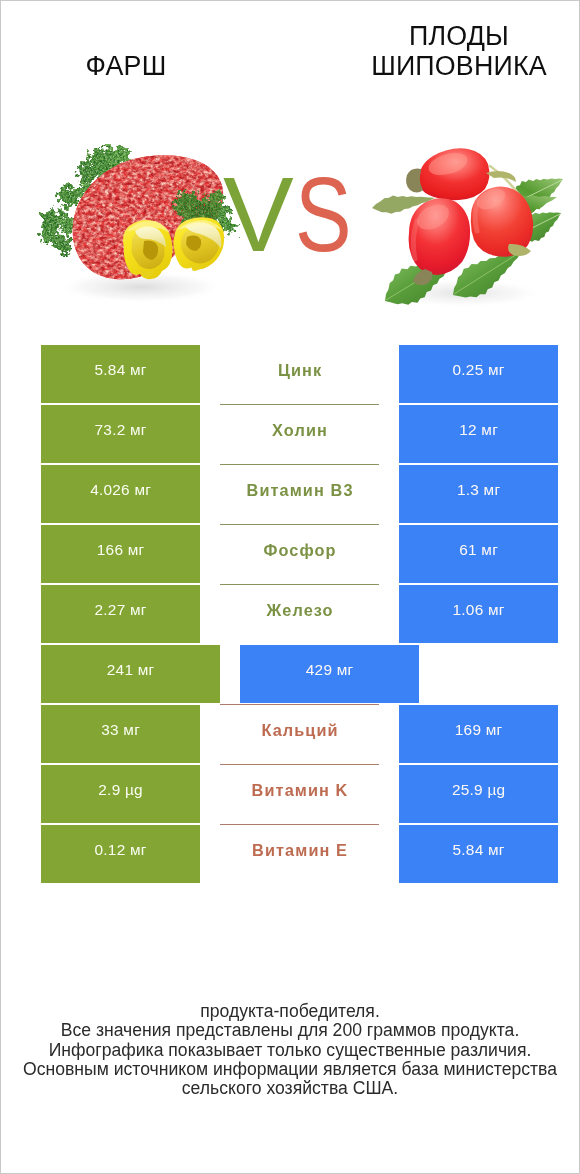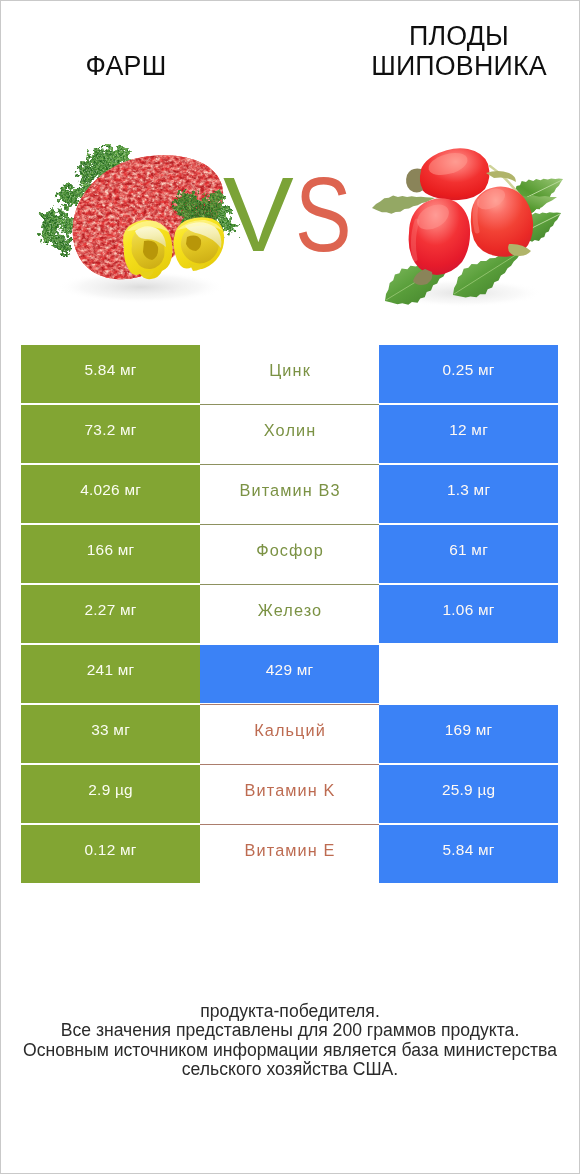--- a/index.html
+++ b/index.html
@@ -29,26 +29,26 @@
 
   .vs { position:absolute; font-weight:400; line-height:1; font-size:106px; }
   .vs-v { left:222px; top:160px; color:#7ba337; transform-origin:left top; transform:scaleX(1.0); }
   .vs-s { left:294px; top:160px; color:#dd6450; transform-origin:left top; transform:scaleX(0.80); }
 
   
   .table { position:absolute; left:20px; top:343.5px; width:537px; }
   .row { display:flex; height:60px; box-sizing:border-box; }
   .cell { display:flex; align-items:center; justify-content:center;
           width:179px; box-sizing:border-box; font-size:15.4px;
-          letter-spacing:0px; }
+          letter-spacing:0px;margin-left:20px; }
   .cell > span { display:block; position:relative; top:-4px; }
   .cell-left > span, .cell-right > span { padding-left:0.25px; }
   .cell-left  { background:#82a533; color:#fbfdf2; letter-spacing:0.25px; }
   .cell-right { background:#3b82f6; color:#fff9f4; letter-spacing:0.25px; }
-  .cell-mid   { background:#ffffff; font-weight:400; font-size:16.3px; letter-spacing:1.1px; }
+  .cell-mid   { background:#ffffff; font-weight:700; font-size:16.3px; letter-spacing:1.1px; }
   .cell-mid > span { padding-left:1.1px; }
   .cell-left, .cell-right { height:58px; }
   .cell-mid.green  { color:#7b9244; }
   .cell-mid.orange { color:#bd6b51; }
   .cell-mid { height:60px; position:relative; }
   .cell-mid.bd::before { content:""; position:absolute; left:0; right:0; top:-1px; height:1px; }
   .cell-mid.bd.green::before  { background:#8d9160; }
   .cell-mid.bd.orange::before { background:#ab7d6d; }
 
   
@@ -362,16 +362,17 @@
         </div>
         <div class="cell cell-right">
           <span>5.84 мг</span>
         </div>
       </div>
     </div>
 
   <div class="note" id="note">
       <div>продукта-победителя.</div>
       <div>Все значения представлены для 200 граммов продукта.</div>
+      <div>Инфографика показывает только существенные различия.</div>
       <div>Основным источником информации является база министерства</div>
       <div>сельского хозяйства США.</div>
     </div>
 </div>
 
 </body></html>

